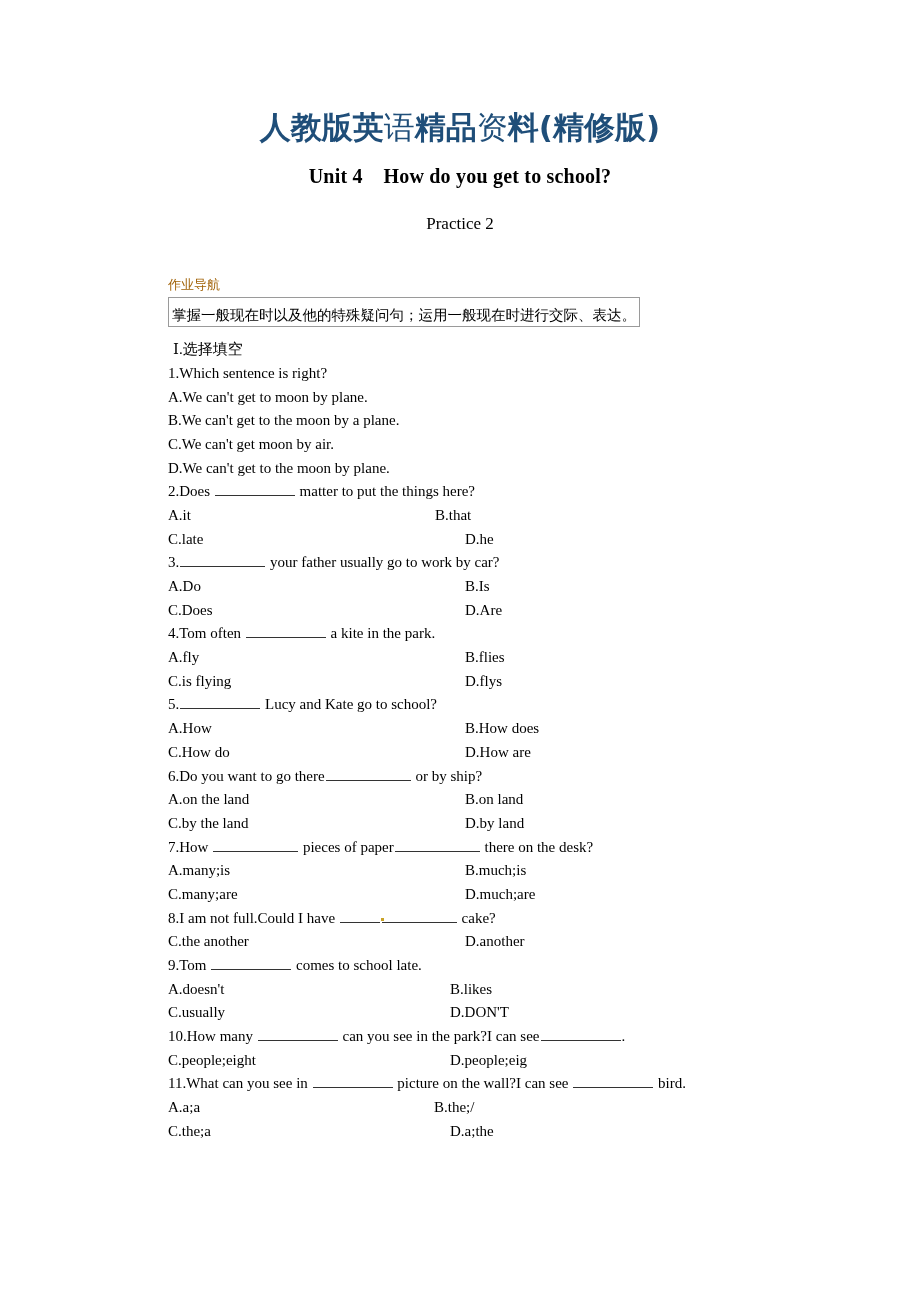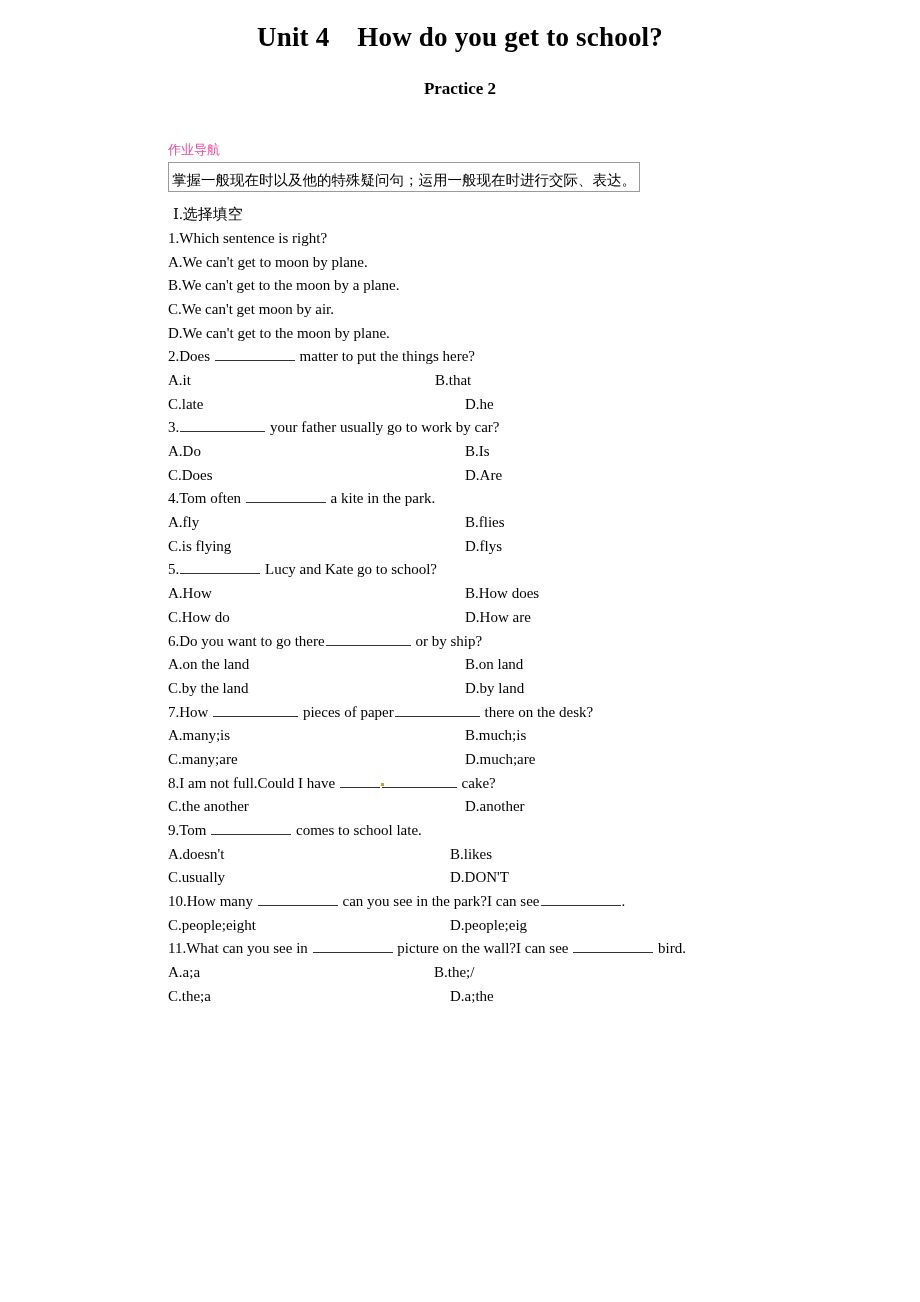--- a/index.html
+++ b/index.html
@@ -35,44 +35,44 @@
     font-size: 31px;
     letter-spacing: 0px;
     color: #1F4E79;
   }
   .banner-b { font-weight: 700; }
   .banner-l { font-weight: 400; }
 
   
   .doc-title {
     text-align: center;
-    font-size: 27px;
+    font-size: 20px;
     font-weight: 700;
     margin-top: 22px;
     letter-spacing: 0.2px;
     white-space: pre;
   }
   .doc-subtitle {
     text-align: center;
     font-size: 17px;
-    font-weight: 700;
+    font-weight: 400;
     margin-top: 26px;
   }
 
   
   .body-block {
     margin-left: 168px;
     margin-top: 42px;
     width: 700px;
   }
 
   .nav-label {
     font-family: Liberation Serif, serif;
     font-size: 13px;
-    color: #ec4899;
+    color: #a16207;
     margin-bottom: 3px;
   }
 
   .nav-box {
     border: 1px solid #9a9a9a;
     display: inline-block;
     padding: 8px 3px 2px 3px;
     font-family: "DejaVu Sans", "Liberation Sans", serif;
     font-size: 14.5px;
     line-height: 1.25;
@@ -130,20 +130,23 @@
     background: #c9a227;
     vertical-align: 2px;
     margin: 0 -3px 0 0;
   }
 </style>
 </head>
 <body>
 
 <div class="page">
 
+  <div class="banner">
+    <span class="banner-text banner-b">人教版英</span><span class="banner-text banner-l">语</span><span class="banner-text banner-b">精品</span><span class="banner-text banner-l">资</span><span class="banner-text banner-b">料(精修版)</span>
+  </div>
 
   <div class="doc-title">Unit 4    How do you get to school?</div>
   <div class="doc-subtitle">Practice 2</div>
 
   <div class="body-block">
 
     <div class="nav-label">作业导航</div>
     <div class="nav-box">掌握一般现在时以及他的特殊疑问句；运用一般现在时进行交际、表达。</div>
 
     <div class="section-head">Ⅰ.选择填空</div>

